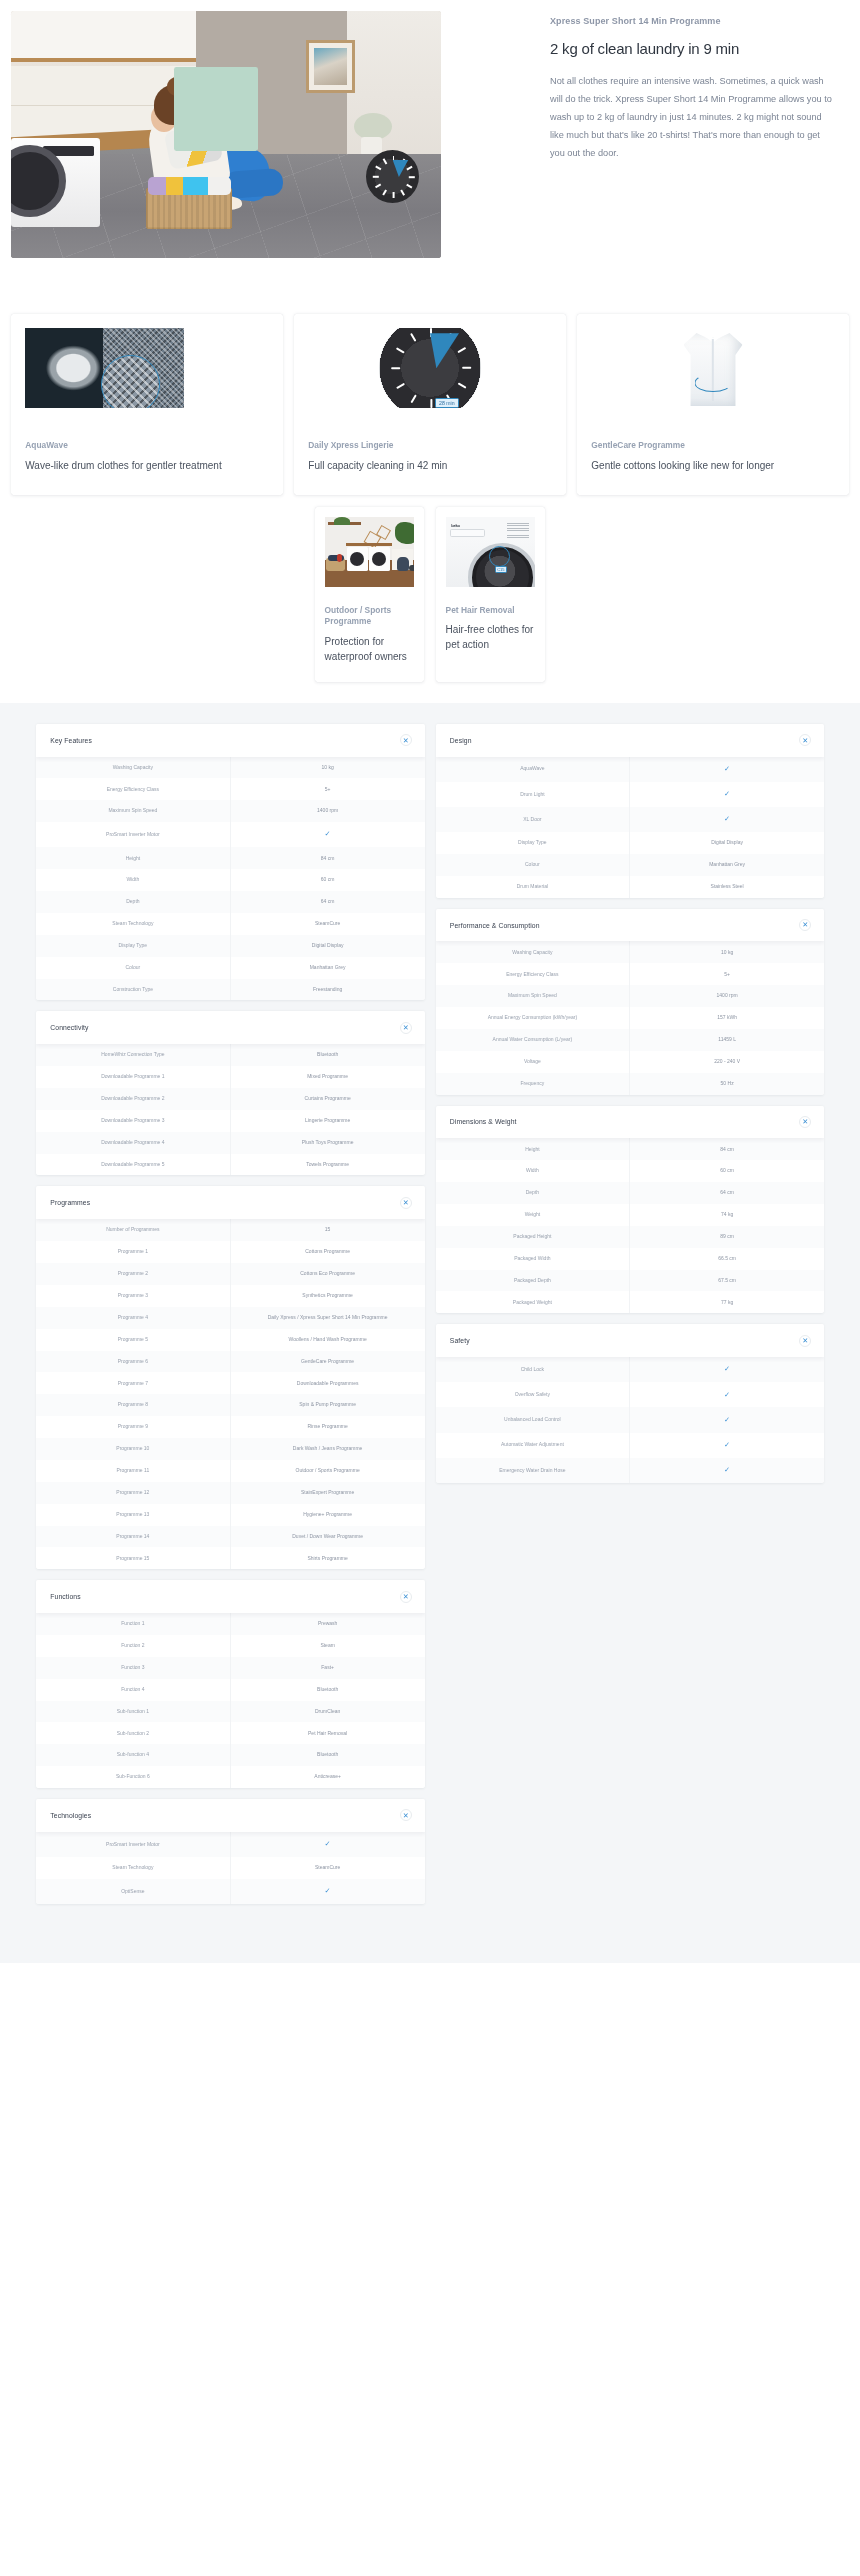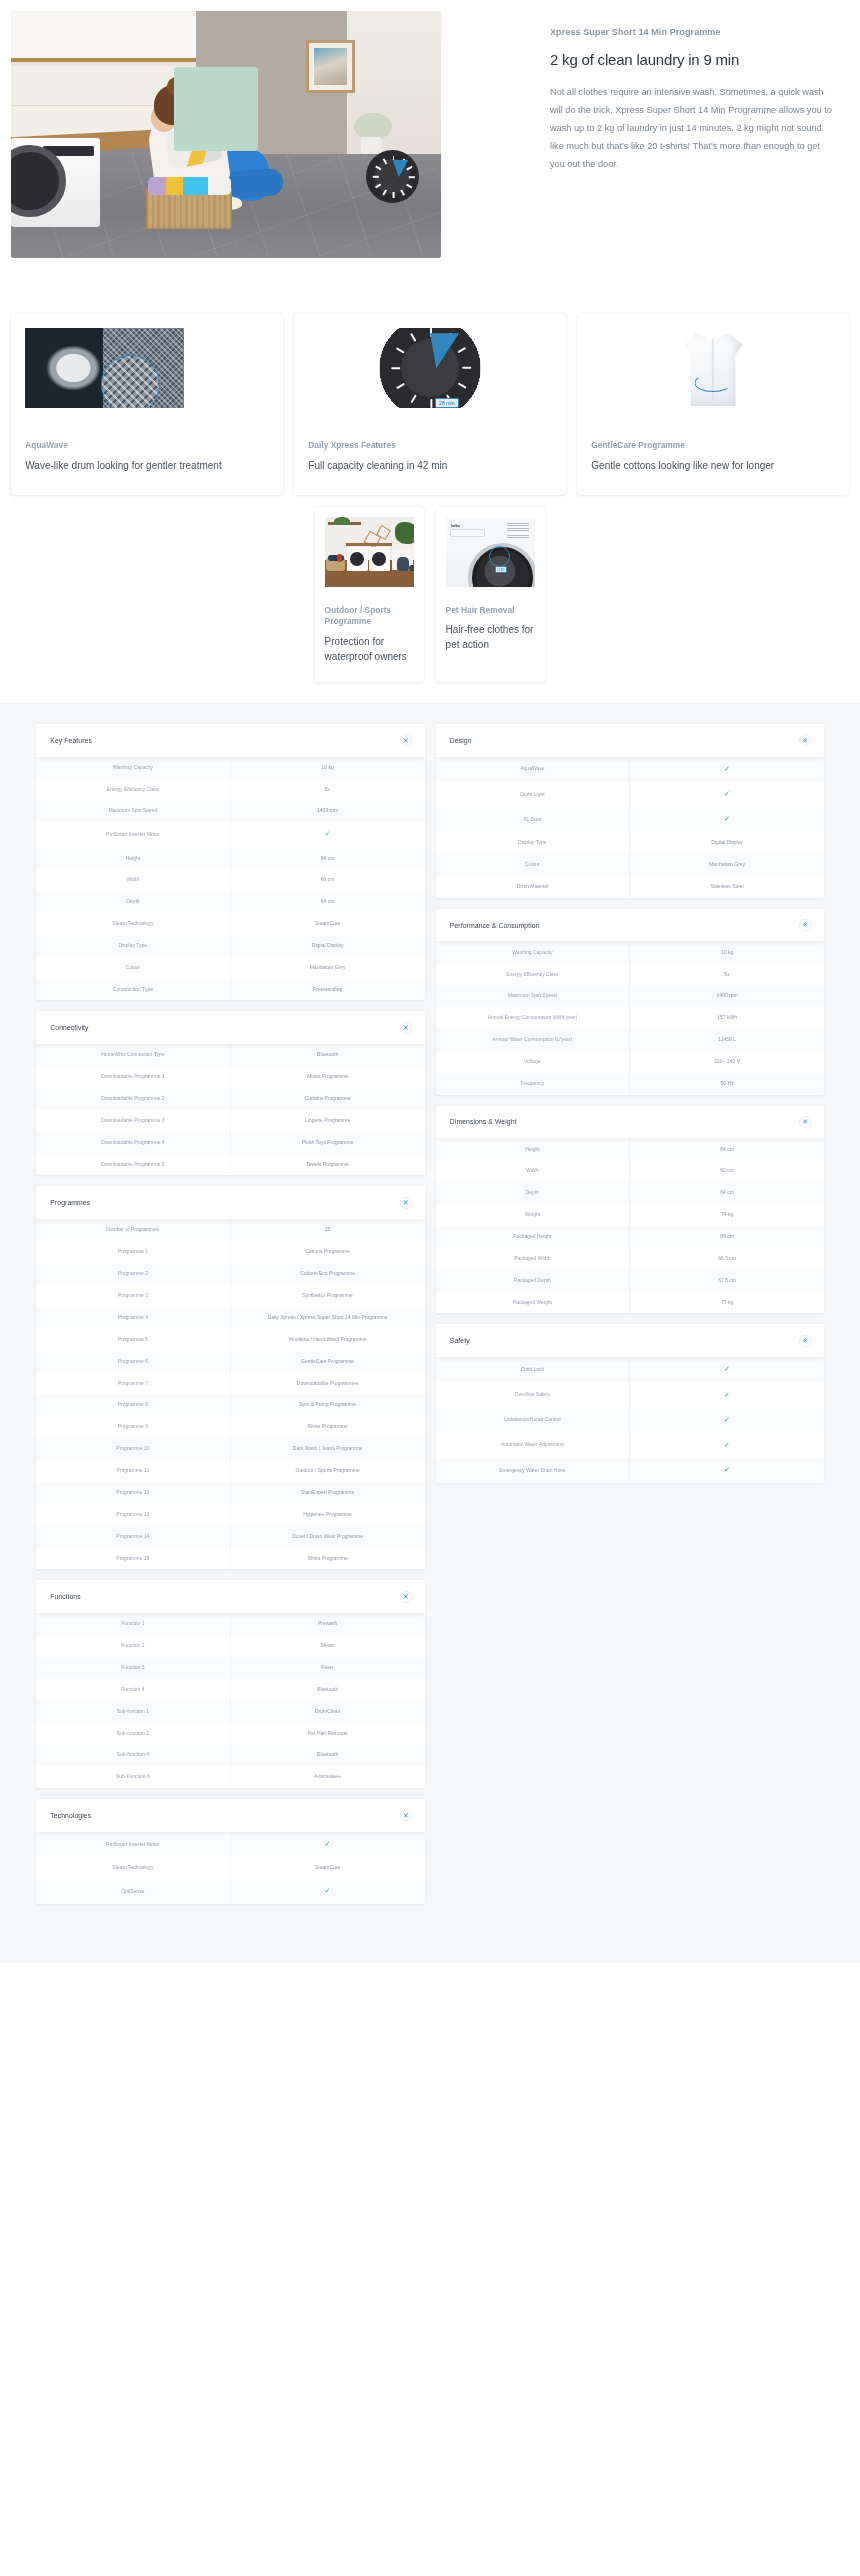--- a/index.html
+++ b/index.html
@@ -84,21 +84,21 @@
     position: absolute;
     left: 192px; top: 83px;
     width: 53px; height: 53px;
     border-radius: 50%;
     background: radial-gradient(circle at 50% 50%, #3a3a3d 0 48%, #2a2a2d 48% 72%, #cfd2d4 72% 82%, #9ba0a3 82% 100%);
   }
   .hero-drum .tick { position:absolute; width:1.6px; height:5.6px; background:#fff; left:50%; top:5.6px; transform-origin:50% 21px; }
   .hero-drum .wedge { position:absolute; left:50%; top:9.6px; width:16px; height:17.5px;
     background:#2f87bd; clip-path: polygon(0 0, 100% 0, 40% 100%); }
 
-  .hero-text { position: absolute; left: 550px; top: 27px; width: 287px; }
+  .hero-text { position: absolute; left: 550px; top: 16px; width: 287px; }
   .hero-eyebrow {
     color: #8e97a8; font-size: 9px; font-weight: bold; letter-spacing: 0.1px;
     margin-bottom: 12.7px;
   }
   .hero-title {
     color: #2f3640; font-size: 15px; font-weight: 400; line-height: 1.35;
     letter-spacing: -0.2px; margin-bottom: 14.3px;
   }
   .hero-body { color: #7b8494; font-size: 9.2px; line-height: 1.95; }
 
@@ -298,21 +298,21 @@
 
     <div class="fcard">
       <div class="fcard-img">
         <div class="img-aqua">
           <div class="left"></div>
             <div class="right"></div>
             <div class="circ"></div>
         </div>
       </div>
       <div class="fcard-label">AquaWave</div>
-      <div class="fcard-desc">Wave-like drum looking for gentler treatment</div>
+      <div class="fcard-desc">Wave-like drum clothes for gentler treatment</div>
     </div>
 
     <div class="fcard">
       <div class="fcard-img">
         <div class="img-drum">
           <div class="dr">
             <span class="tick" style="transform:rotate(0deg)"></span>
             <span class="tick" style="transform:rotate(30deg)"></span>
             <span class="tick" style="transform:rotate(60deg)"></span>
             <span class="tick" style="transform:rotate(90deg)"></span>
@@ -322,21 +322,21 @@
             <span class="tick" style="transform:rotate(210deg)"></span>
             <span class="tick" style="transform:rotate(240deg)"></span>
             <span class="tick" style="transform:rotate(270deg)"></span>
             <span class="tick" style="transform:rotate(300deg)"></span>
             <span class="tick" style="transform:rotate(330deg)"></span>
             <span class="wedge"></span>
           </div>
           <span class="tag">28 min</span>
         </div>
       </div>
-      <div class="fcard-label">Daily Xpress Features</div>
+      <div class="fcard-label">Daily Xpress Lingerie</div>
       <div class="fcard-desc">Full capacity cleaning in 42 min</div>
     </div>
 
     <div class="fcard">
       <div class="fcard-img">
         <div class="img-shirt">
           <div class="body"></div>
             <div class="collar"></div>
             <div class="plack"></div>
             <div class="swirl"></div>

